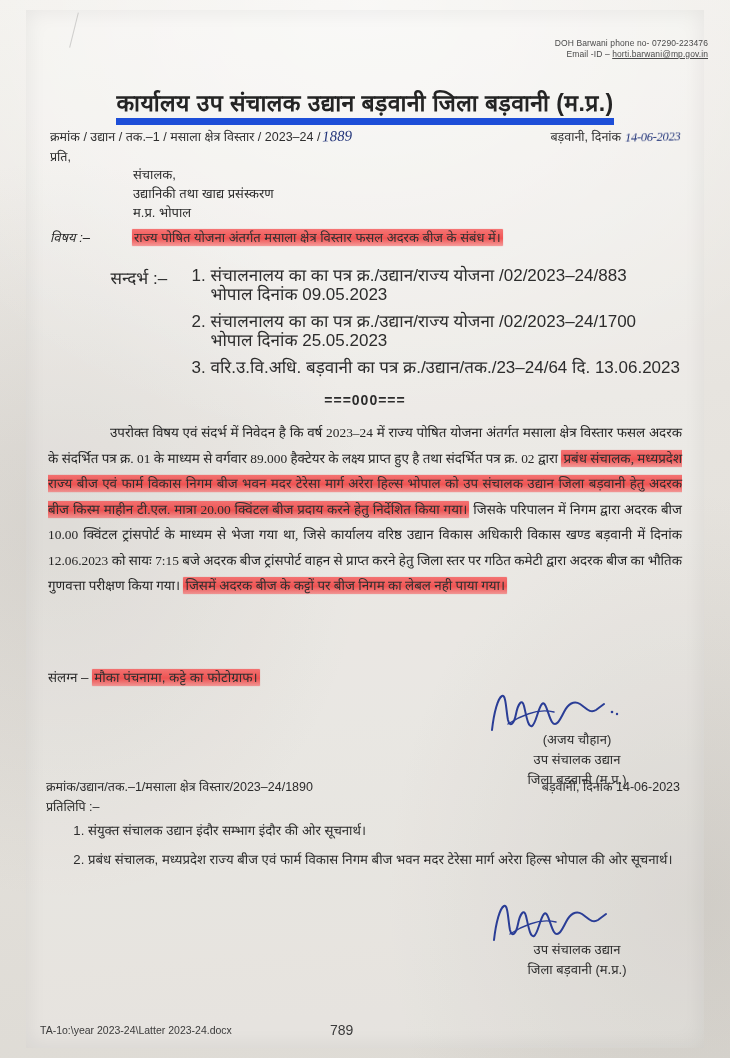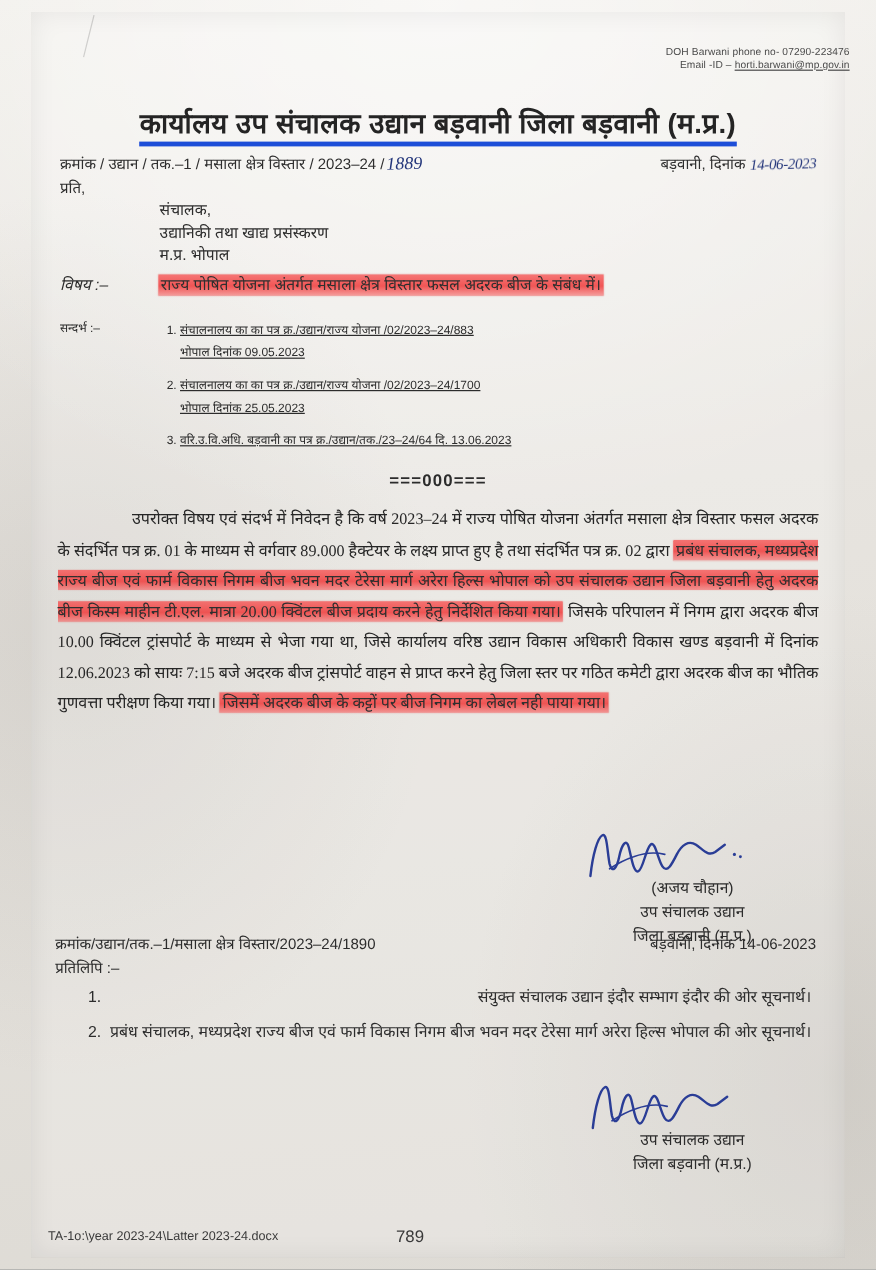--- a/index.html
+++ b/index.html
@@ -75,21 +75,21 @@
     left: 0; right: 0;
     top: 86px;
     text-align: center;
     font-family: "Liberation Sans", sans-serif;
     font-weight: bold;
     font-size: 23px;
     letter-spacing: .4px;
     color: #242424;
   }
   .title span {
-    border-bottom: 4px solid #1d4ed8;
+    border-bottom: 7px solid #1d4ed8;
     padding-bottom: 2px;
   }
 
   .refline {
     position: absolute;
     left: 50px;
     top: 128px;
     width: 630px;
     font-family: "Liberation Sans", sans-serif;
     font-size: 12.5px;
@@ -155,29 +155,29 @@
     color: #2f2f2f;
     border-radius: 1px;
   }
 
   .sandarbh {
     position: absolute;
     left: 50px;
     top: 266px;
     width: 630px;
     font-family: "Liberation Sans", sans-serif;
-    font-size: 10px;
+    font-size: 17px;
     display: flex;
+    justify-content: flex-end;
   }
   .sandarbh .lbl { width: 82px; flex: none; }
   .sandarbh ol {
     margin: 0;
     padding-left: 18px;
     list-style: decimal;
-    text-decoration: underline;
   }
   .sandarbh li { margin-bottom: 8px; line-height: 19px; }
   .sandarbh li .sub { display: block; }
 
   .divider {
     position: absolute;
     left: 0; right: 0;
     top: 392px;
     text-align: center;
     font-family: "Liberation Sans", sans-serif;
@@ -253,21 +253,20 @@
     font-size: 12.5px;
   }
 
   .copy-list {
     position: absolute;
     left: 66px;
     top: 820px;
     width: 610px;
     font-family: "Liberation Sans", sans-serif;
     font-size: 13.2px;
-    text-align: right;
   }
   .copy-list ol {
     margin: 0;
     padding-left: 22px;
   }
   .copy-list li { margin-bottom: 7px; line-height: 22px; }
 
   .footer-path {
     position: absolute;
     left: 40px;
@@ -347,20 +346,24 @@
         </li>
       </ol>
     </div>
 
     <div class="divider">===000===</div>
 
     <div class="body-text">
       <span class="indent"></span><span>उपरोक्त विषय एवं संदर्भ में निवेदन है कि वर्ष 2023–24 में राज्य पोषित योजना अंतर्गत मसाला क्षेत्र विस्तार फसल अदरक के संदर्भित पत्र क्र. 01 के माध्यम से वर्गवार 89.000 हैक्टेयर के लक्ष्य प्राप्त हुए है तथा संदर्भित पत्र क्र. 02 द्वारा </span><span class="hl">प्रबंध संचालक, मध्यप्रदेश राज्य बीज एवं फार्म विकास निगम बीज भवन मदर टेरेसा मार्ग अरेरा हिल्स भोपाल को उप संचालक उद्यान जिला बड़वानी हेतु अदरक बीज किस्म माहीन टी.एल. मात्रा 20.00 क्विंटल बीज प्रदाय करने हेतु निर्देशित किया गया।</span><span> जिसके परिपालन में निगम द्वारा अदरक बीज 10.00 क्विंटल ट्रांसपोर्ट के माध्यम से भेजा गया था, जिसे कार्यालय वरिष्ठ उद्यान विकास अधिकारी विकास खण्ड बड़वानी में दिनांक 12.06.2023 को सायः 7:15 बजे अदरक बीज ट्रांसपोर्ट वाहन से प्राप्त करने हेतु जिला स्तर पर गठित कमेटी द्वारा अदरक बीज का भौतिक गुणवत्ता परीक्षण किया गया। </span><span class="hl">जिसमें अदरक बीज के कट्टों पर बीज निगम का लेबल नही पाया गया।</span>
     </div>
 
+    <div class="attach">
+      <span>संलग्न –</span>
+      <span class="hl">मौका पंचनामा, कट्टे का फोटोग्राफ।</span>
+    </div>
 
     <div class="sig-block-1">
       <svg class="signature" viewBox="0 0 180 44">
         <path d="M30 40 C32 22, 36 8, 40 6 C44 4, 44 20, 46 30 C48 38, 52 34, 54 24 C56 14, 60 8, 62 16 C64 24, 66 38, 70 36 C74 34, 76 18, 80 14 C84 10, 86 26, 90 32 C94 38, 98 30, 102 22 C106 14, 112 10, 118 14 C124 18, 128 24, 134 20 L142 14" fill="none" stroke="#2a3d96" stroke-width="2" stroke-linecap="round"></path>
         <path d="M46 34 C52 30, 60 26, 66 24 C74 21, 84 20, 92 22" fill="none" stroke="#2a3d96" stroke-width="1.4" stroke-linecap="round"></path>
         <circle cx="150" cy="22" r="1.3" fill="#2a3d96"></circle>
         <circle cx="155" cy="24" r="1.2" fill="#2a3d96"></circle>
       </svg>
       <div>(अजय चौहान)</div>
       <div>उप संचालक उद्यान</div>

